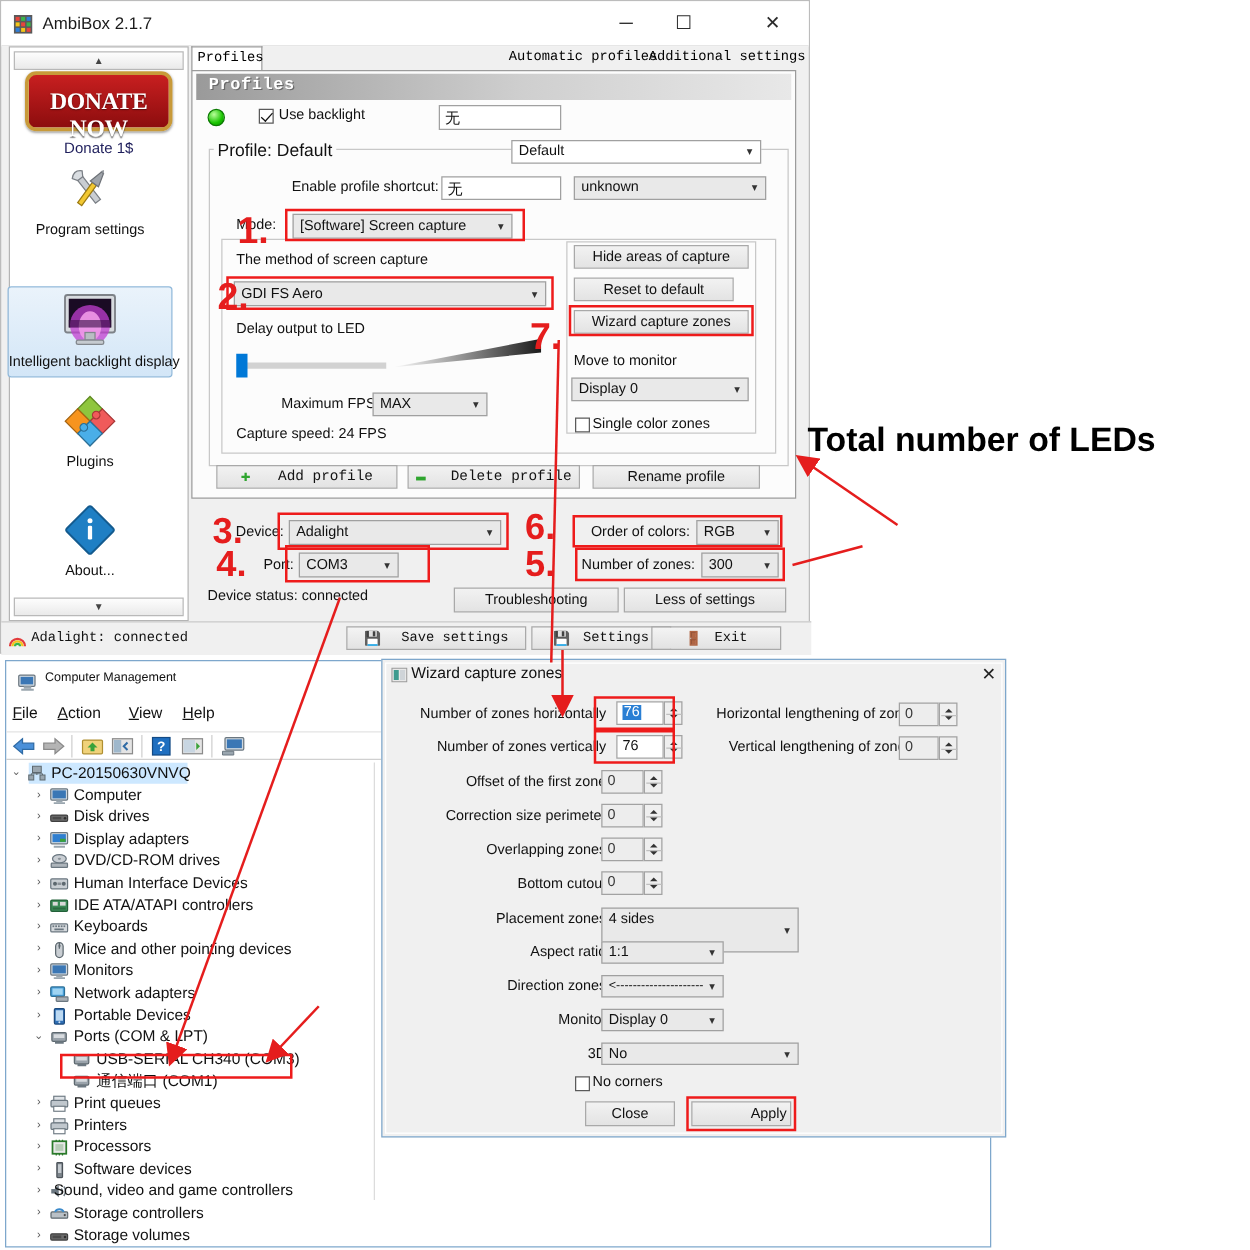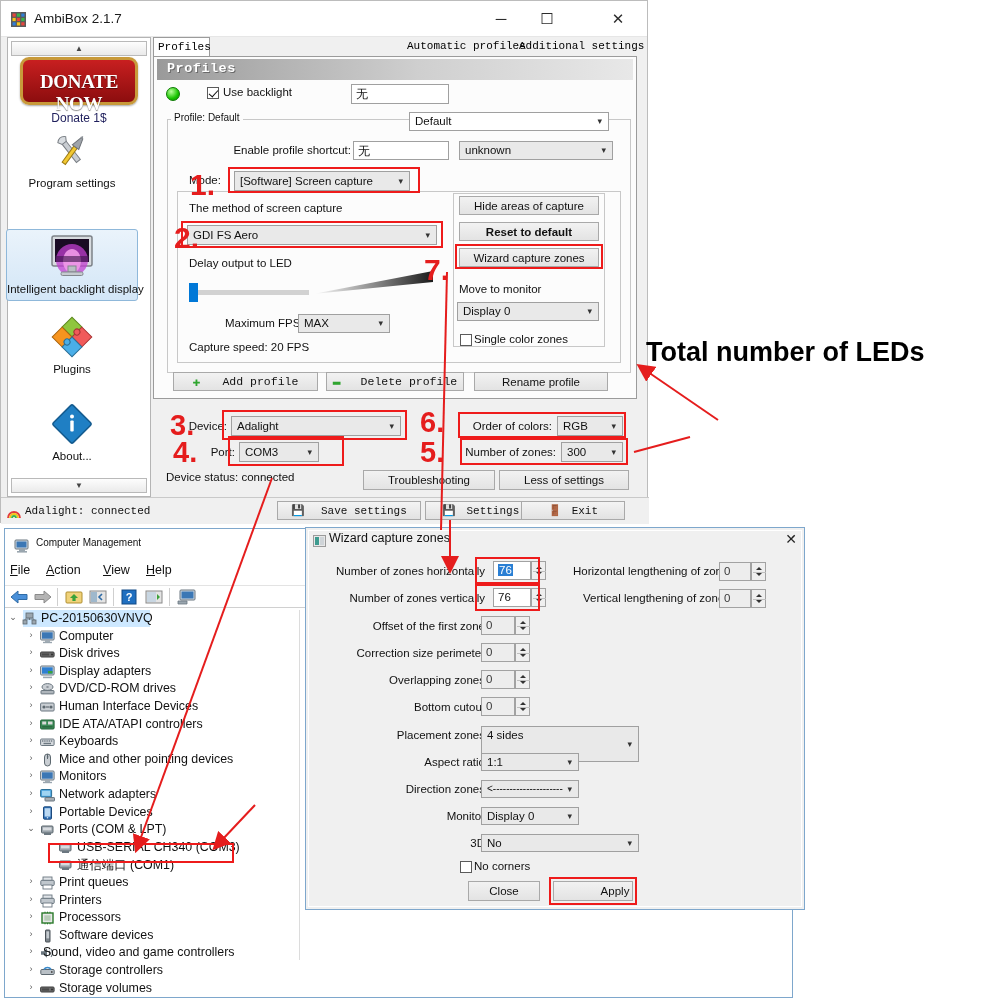--- a/index.html
+++ b/index.html
@@ -338,21 +338,21 @@
   <div class="abs" id="ab-panel"></div>
   <div class="abs" id="ab-panel-hdr"></div>
   <div class="abs" id="ab-panel-hdr-txt">Profiles</div>
 
   <div class="abs" id="greenled"></div>
   <div class="abs chk on" style="left:206px;top:86px;"></div>
   <div class="lbl" style="left:222px;top:85px;">Use backlight</div>
   <div class="txtbox" style="left:350px;top:83px;width:98px;height:20px;">无</div>
 
   <div class="group" style="left:166px;top:118px;width:464px;height:254px;"></div>
-  <div class="abs" style="left:170px;top:111px;background:#fcfcfc;padding:0 3px;font-size:10px;color:#111;">Profile: Default</div>
+  <div class="abs" style="left:170px;top:111px;background:#fcfcfc;padding:0 3px;font-size:14px;color:#111;">Profile: Default</div>
   <div class="combo white" style="left:408px;top:111px;width:200px;height:19px;line-height:17px;">
     <span class="cv">Default</span>
     <span class="arr">▾</span>
   </div>
 
   <div class="lbl-r" style="left:220px;top:143px;width:130px;">Enable profile shortcut:</div>
   <div class="txtbox" style="left:352px;top:140px;width:96px;height:19px;">无</div>
   <div class="combo" style="left:458px;top:140px;width:154px;height:19px;line-height:17px;">
     <span class="cv">unknown</span>
     <span class="arr">▾</span>
@@ -385,25 +385,25 @@
       </defs>
       <polygon points="0,23 120,0 120,11" fill="url(#wg)"></polygon>
     </svg>
   </div>
 
   <div class="lbl" style="left:224px;top:316px;">Maximum FPS</div>
   <div class="combo" style="left:297px;top:313px;width:92px;height:19px;line-height:17px;">
     <span class="cv">MAX</span>
     <span class="arr">▾</span>
   </div>
-  <div class="lbl" style="left:188px;top:340px;">Capture speed: 20 FPS</div>
+  <div class="lbl" style="left:188px;top:340px;">Capture speed: 24 FPS</div>
 
   <div class="group" style="left:452px;top:192px;width:152px;height:154px;"></div>
   <div class="btn" style="left:458px;top:195px;width:140px;height:19px;">Hide areas of capture</div>
-  <div class="btn" style="left:458px;top:221px;width:140px;height:19px;font-weight:bold;">Reset to default</div>
+  <div class="btn" style="left:458px;top:221px;width:128px;height:19px;">Reset to default</div>
   <div class="btn" style="left:458px;top:247px;width:140px;height:19px;">Wizard capture zones</div>
   <div class="lbl" style="left:458px;top:282px;">Move to monitor</div>
   <div class="combo" style="left:456px;top:301px;width:142px;height:19px;line-height:17px;">
     <span class="cv">Display 0</span>
     <span class="arr">▾</span>
   </div>
   <div class="abs chk" style="left:459px;top:333px;"></div>
   <div class="lbl" style="left:473px;top:332px;">Single color zones</div>
 
   <div class="btn mono" style="left:172px;top:371px;width:145px;height:19px;">

